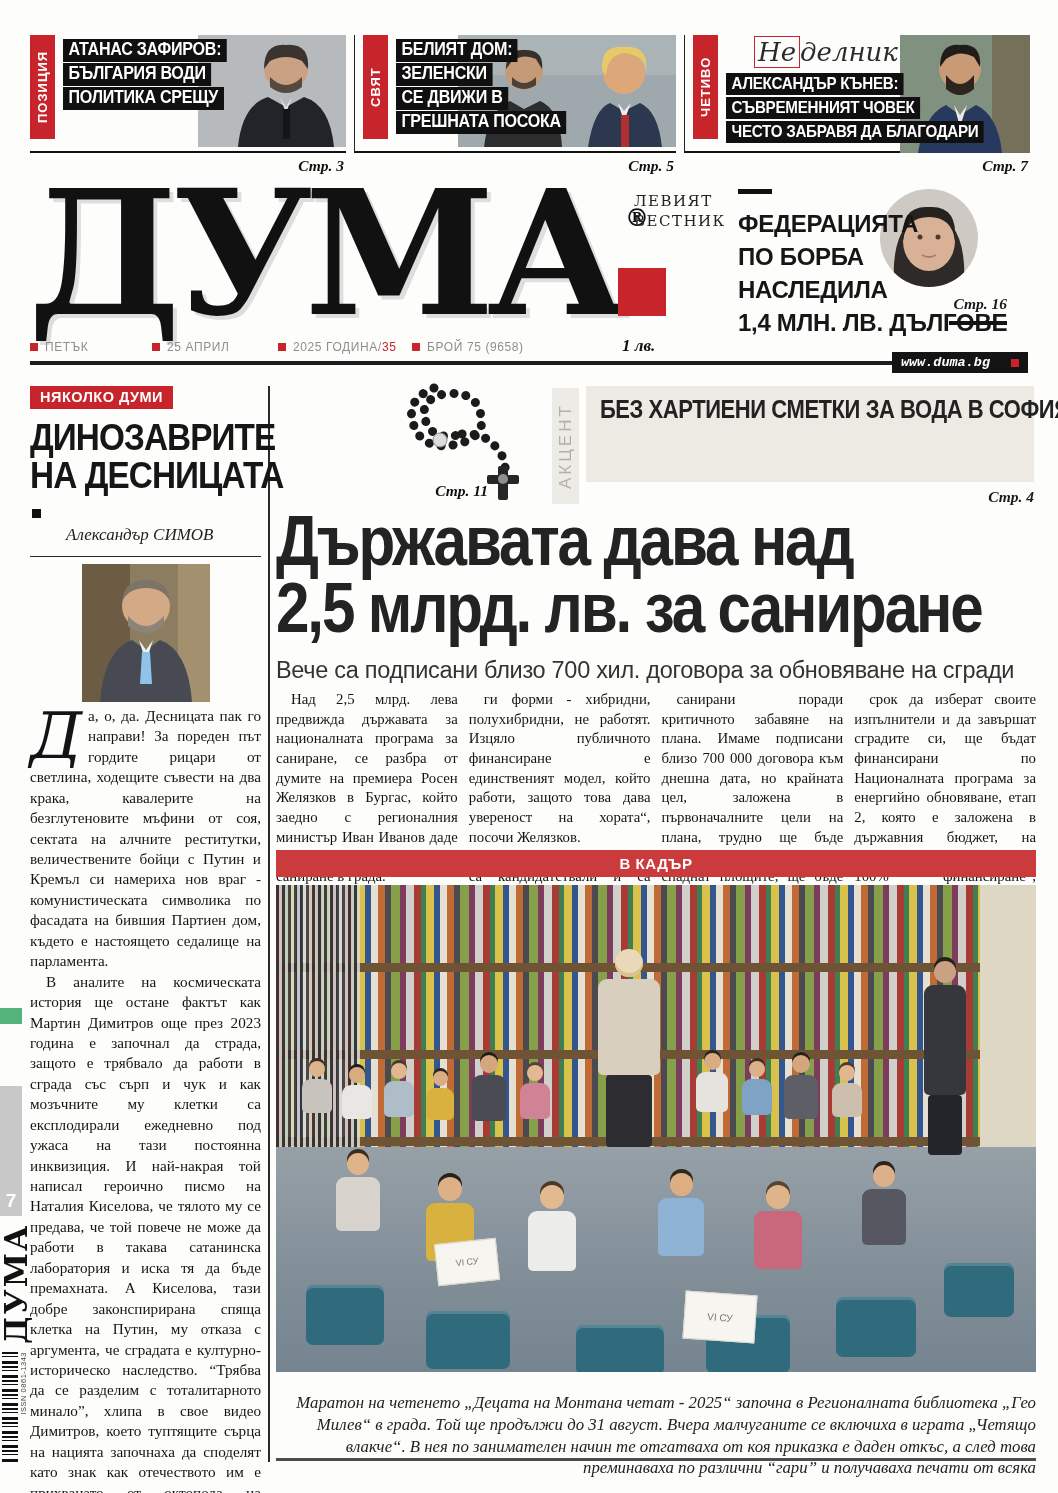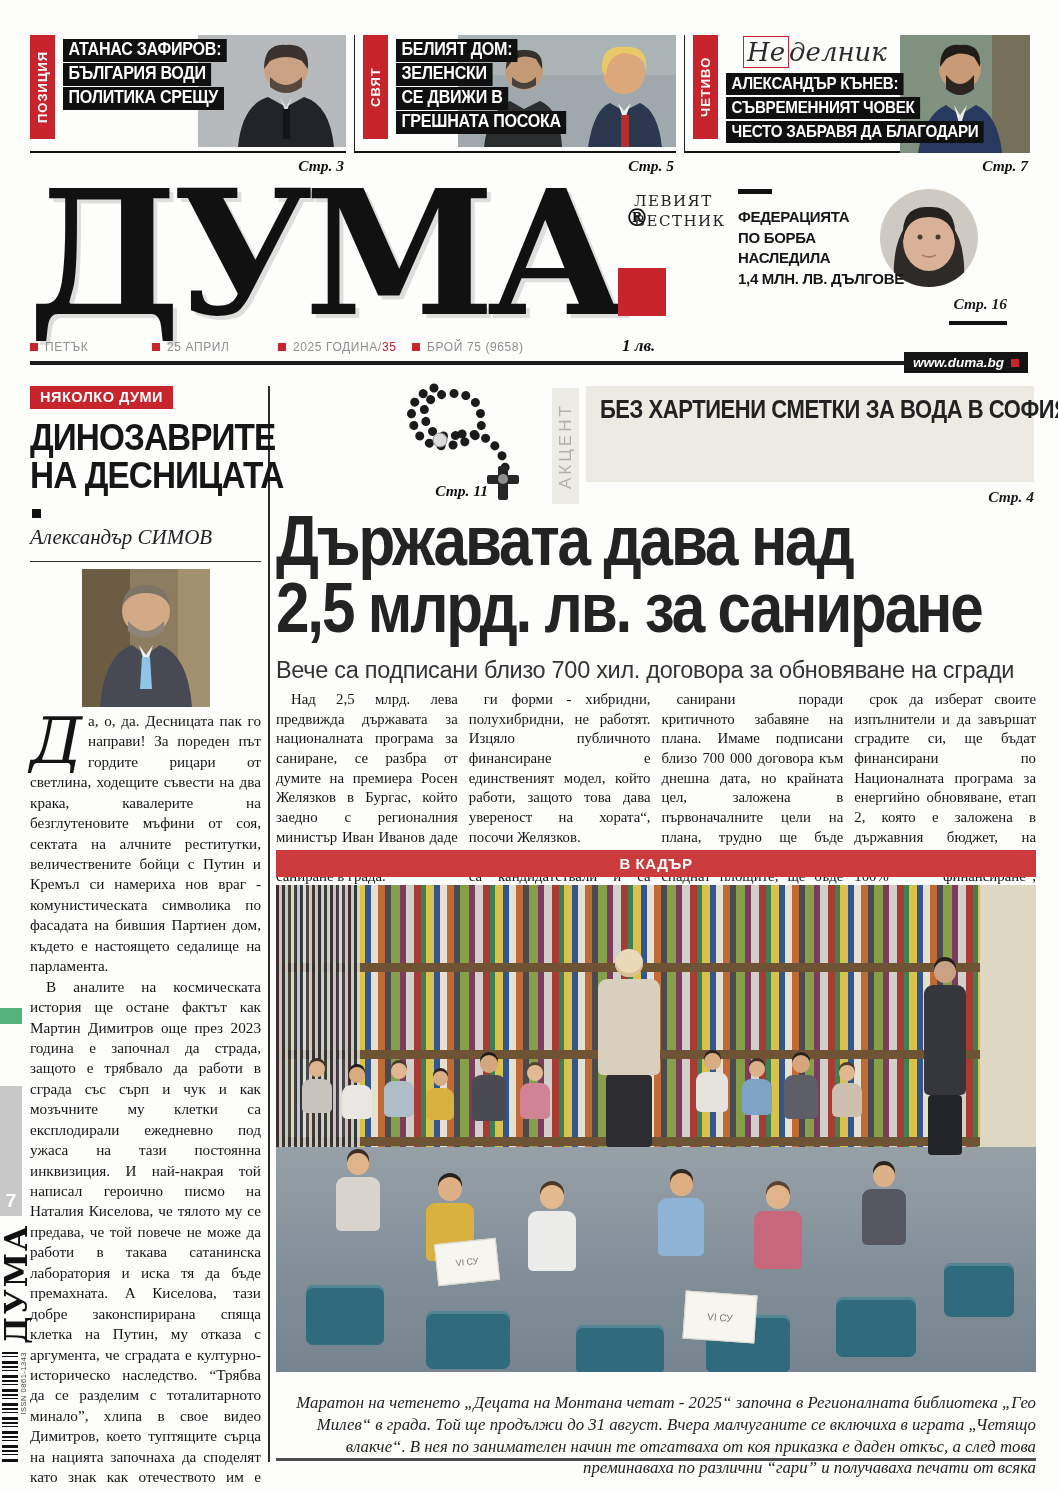--- a/index.html
+++ b/index.html
@@ -30,70 +30,70 @@
     display:inline-block; background:#101010; color:#fff;
     font-family:"Liberation Sans", sans-serif; font-weight:bold; font-size:17.5px;
     padding:2px 6px 3px; margin-bottom:2px; letter-spacing:-.3px;
     transform:scaleX(.92); transform-origin:0 50%; white-space:nowrap;
   }
   .t-lines .row { line-height:1; height:24px; }
   .page-ref {
     position:absolute; right:2px; bottom:-24px; font-weight:bold; font-style:italic;
     font-size:15.5px; color:#111;
   }
-  .nedelnik { margin-left:27px; padding-top:2px; font-family:"DejaVu Serif", serif; font-style:italic; font-size:26px; color:#2b2b2b; position:relative; z-index:2;padding-left:23px; }
+  .nedelnik { margin-left:38px; padding-top:2px; font-family:"DejaVu Serif", serif; font-style:italic; font-size:26px; color:#2b2b2b; position:relative; z-index:2;padding-left:23px; }
   .nedelnik .ne { border:1.5px solid #c8242c; padding:0 3px; }
 
   
   .logo {
     position:absolute; left:28px; top:168px; font-family:"DejaVu Serif", serif; font-weight:bold;
     font-size:172px; line-height:1; letter-spacing:-8px; color:#111;
     text-shadow:4px 4px 0 rgba(0,0,0,.12);
   }
   .logo sup { font-size:24px; letter-spacing:0; vertical-align:88px; margin-left:6px; text-shadow:none; }
   .logo-square { position:absolute; left:618px; top:268px; width:48px; height:48px; background:#c8242c; }
   .tagline { position:absolute; left:634px; top:192px; font-family:"DejaVu Serif", serif; font-size:15px; letter-spacing:1.5px; color:#222; line-height:1.3; }
   .promo { position:absolute; left:730px; top:183px; width:305px; height:150px; }
   .promo-dash { position:absolute; left:8px; top:6px; width:34px; height:5px; background:#111; }
-  .promo-lines { position:absolute; left:8px; top:24px; z-index:2; font-family:"Liberation Sans", sans-serif; font-weight:bold; font-size:15px; line-height:1.38; letter-spacing:-.3px; color:#161616; }
+  .promo-lines { position:absolute; left:8px; top:24px; z-index:2; font-family:"Liberation Sans", sans-serif; font-weight:bold; font-size:24px; line-height:1.38; letter-spacing:-.3px; color:#161616; }
   .promo-photo { position:absolute; left:150px; top:6px; width:98px; height:98px; border-radius:50%; overflow:hidden; z-index:1; }
   .promo-ref { position:absolute; right:28px; top:112px; font-weight:bold; font-style:italic; font-size:15.5px; }
   .promo-rule { position:absolute; right:28px; top:138px; width:58px; height:3.5px; background:#111; }
 
   
   .dateline { position:absolute; left:0; top:340px; width:1058px; height:30px; }
   .dl-item { position:absolute; font-family:"Liberation Sans", sans-serif; font-size:12px; color:#8f8f8f; letter-spacing:.6px; }
   .dl-sq { display:inline-block; width:8px; height:8px; background:#c8242c; margin-right:7px; }
   .dl-red { color:#c8242c; }
   .dl-price { position:absolute; left:622px; top:-4px; font-style:italic; font-weight:bold; font-size:17px; color:#111; font-family:"Liberation Serif", serif; }
   .top-rule { position:absolute; left:30px; top:361px; width:998px; height:3.5px; background:#1d1d1d; }
   .site-box {
     position:absolute; right:30px; top:352px; background:#141414; color:#fff; z-index:2;
-    font-family:Liberation Sans, sans-serif; font-weight:bold; font-style:italic; font-size:13.5px;
-    padding:3px 9px; display:flex; align-items:center; gap:7px;
+    font-family:Liberation Mono, monospace; font-weight:bold; font-style:italic; font-size:13.5px;
+    padding:3px 9px; display:flex; align-items:center; gap:21px;
   }
   .site-box .dl-sq { margin:0; }
 
   
   .edge-green { position:absolute; left:0; top:1008px; width:22px; height:16px; background:#55b47c; }
   .edge-gray { position:absolute; left:0; top:1086px; width:22px; height:130px; background:#c8c8c8; }
   .edge-gray span { position:absolute; bottom:4px; width:100%; text-align:center; color:#fff; font-family:"Liberation Sans", sans-serif; font-weight:bold; font-size:19px; }
   .edge-title { position:absolute; left:-2px; top:1224px; width:30px; height:120px; writing-mode:vertical-rl; transform:rotate(180deg); font-family:"DejaVu Serif", serif; font-weight:bold; font-size:31px; letter-spacing:2px; color:#111; }
   .edge-barcode { position:absolute; left:2px; top:1352px; width:16px; height:112px;
     background:repeating-linear-gradient(180deg,#111 0 2px,#fff 2px 4px,#111 4px 5px,#fff 5px 9px,#111 9px 12px,#fff 12px 14px); }
   .edge-issn { position:absolute; left:19px; top:1352px; writing-mode:vertical-rl; transform:rotate(180deg); font-family:"Liberation Sans", sans-serif; font-size:7.5px; color:#444; letter-spacing:.5px; }
 
   
   .leftcol { position:absolute; left:30px; top:386px; width:231px; }
   .col-divider { position:absolute; left:268px; top:386px; width:1.5px; height:1076px; background:#2a2a2a; }
   .op-kicker { display:inline-block; background:#c8242c; color:#fff; font-family:"Liberation Sans", sans-serif; font-weight:bold; font-size:14.5px; padding:3px 10px 4px; letter-spacing:.5px; }
   .op-title { margin-top:10px; font-family:"Liberation Sans", sans-serif; font-weight:800; font-size:37px; line-height:1.04; letter-spacing:-1px; color:#161616; }
   .op-title .cond { transform:scaleX(.9); }
   .op-bullet { width:9px; height:9px; background:#111; margin:13px 0 0 2px; }
-  .op-author { margin-top:7px; font-style:italic; font-size:21px; color:#222; }
+  .op-author { margin-top:7px; font-style:italic; font-size:17px; color:#222;margin-left:36px; }
   .op-rule { margin-top:11px; border-top:1.5px solid #2a2a2a; }
   .op-photo { width:128px; height:138px; margin:7px auto 4px; overflow:hidden; }
   .op-text { text-align:justify; font-size:15.2px; line-height:1.345; color:#141414; }
   .op-text p { text-indent:16px; }
   .op-text p.first { text-indent:0; }
   .dropcap { float:left; font-family:"DejaVu Serif", serif; font-style:italic; font-size:64px; line-height:.78; padding:6px 6px 0 0; }
 
   
   .school { position:absolute; left:276px; top:386px; width:272px; height:122px; }
   .school .lines { position:relative; z-index:2; font-family:"Liberation Sans", sans-serif; font-weight:800; font-size:21.5px; line-height:1.2; color:#141414; }

